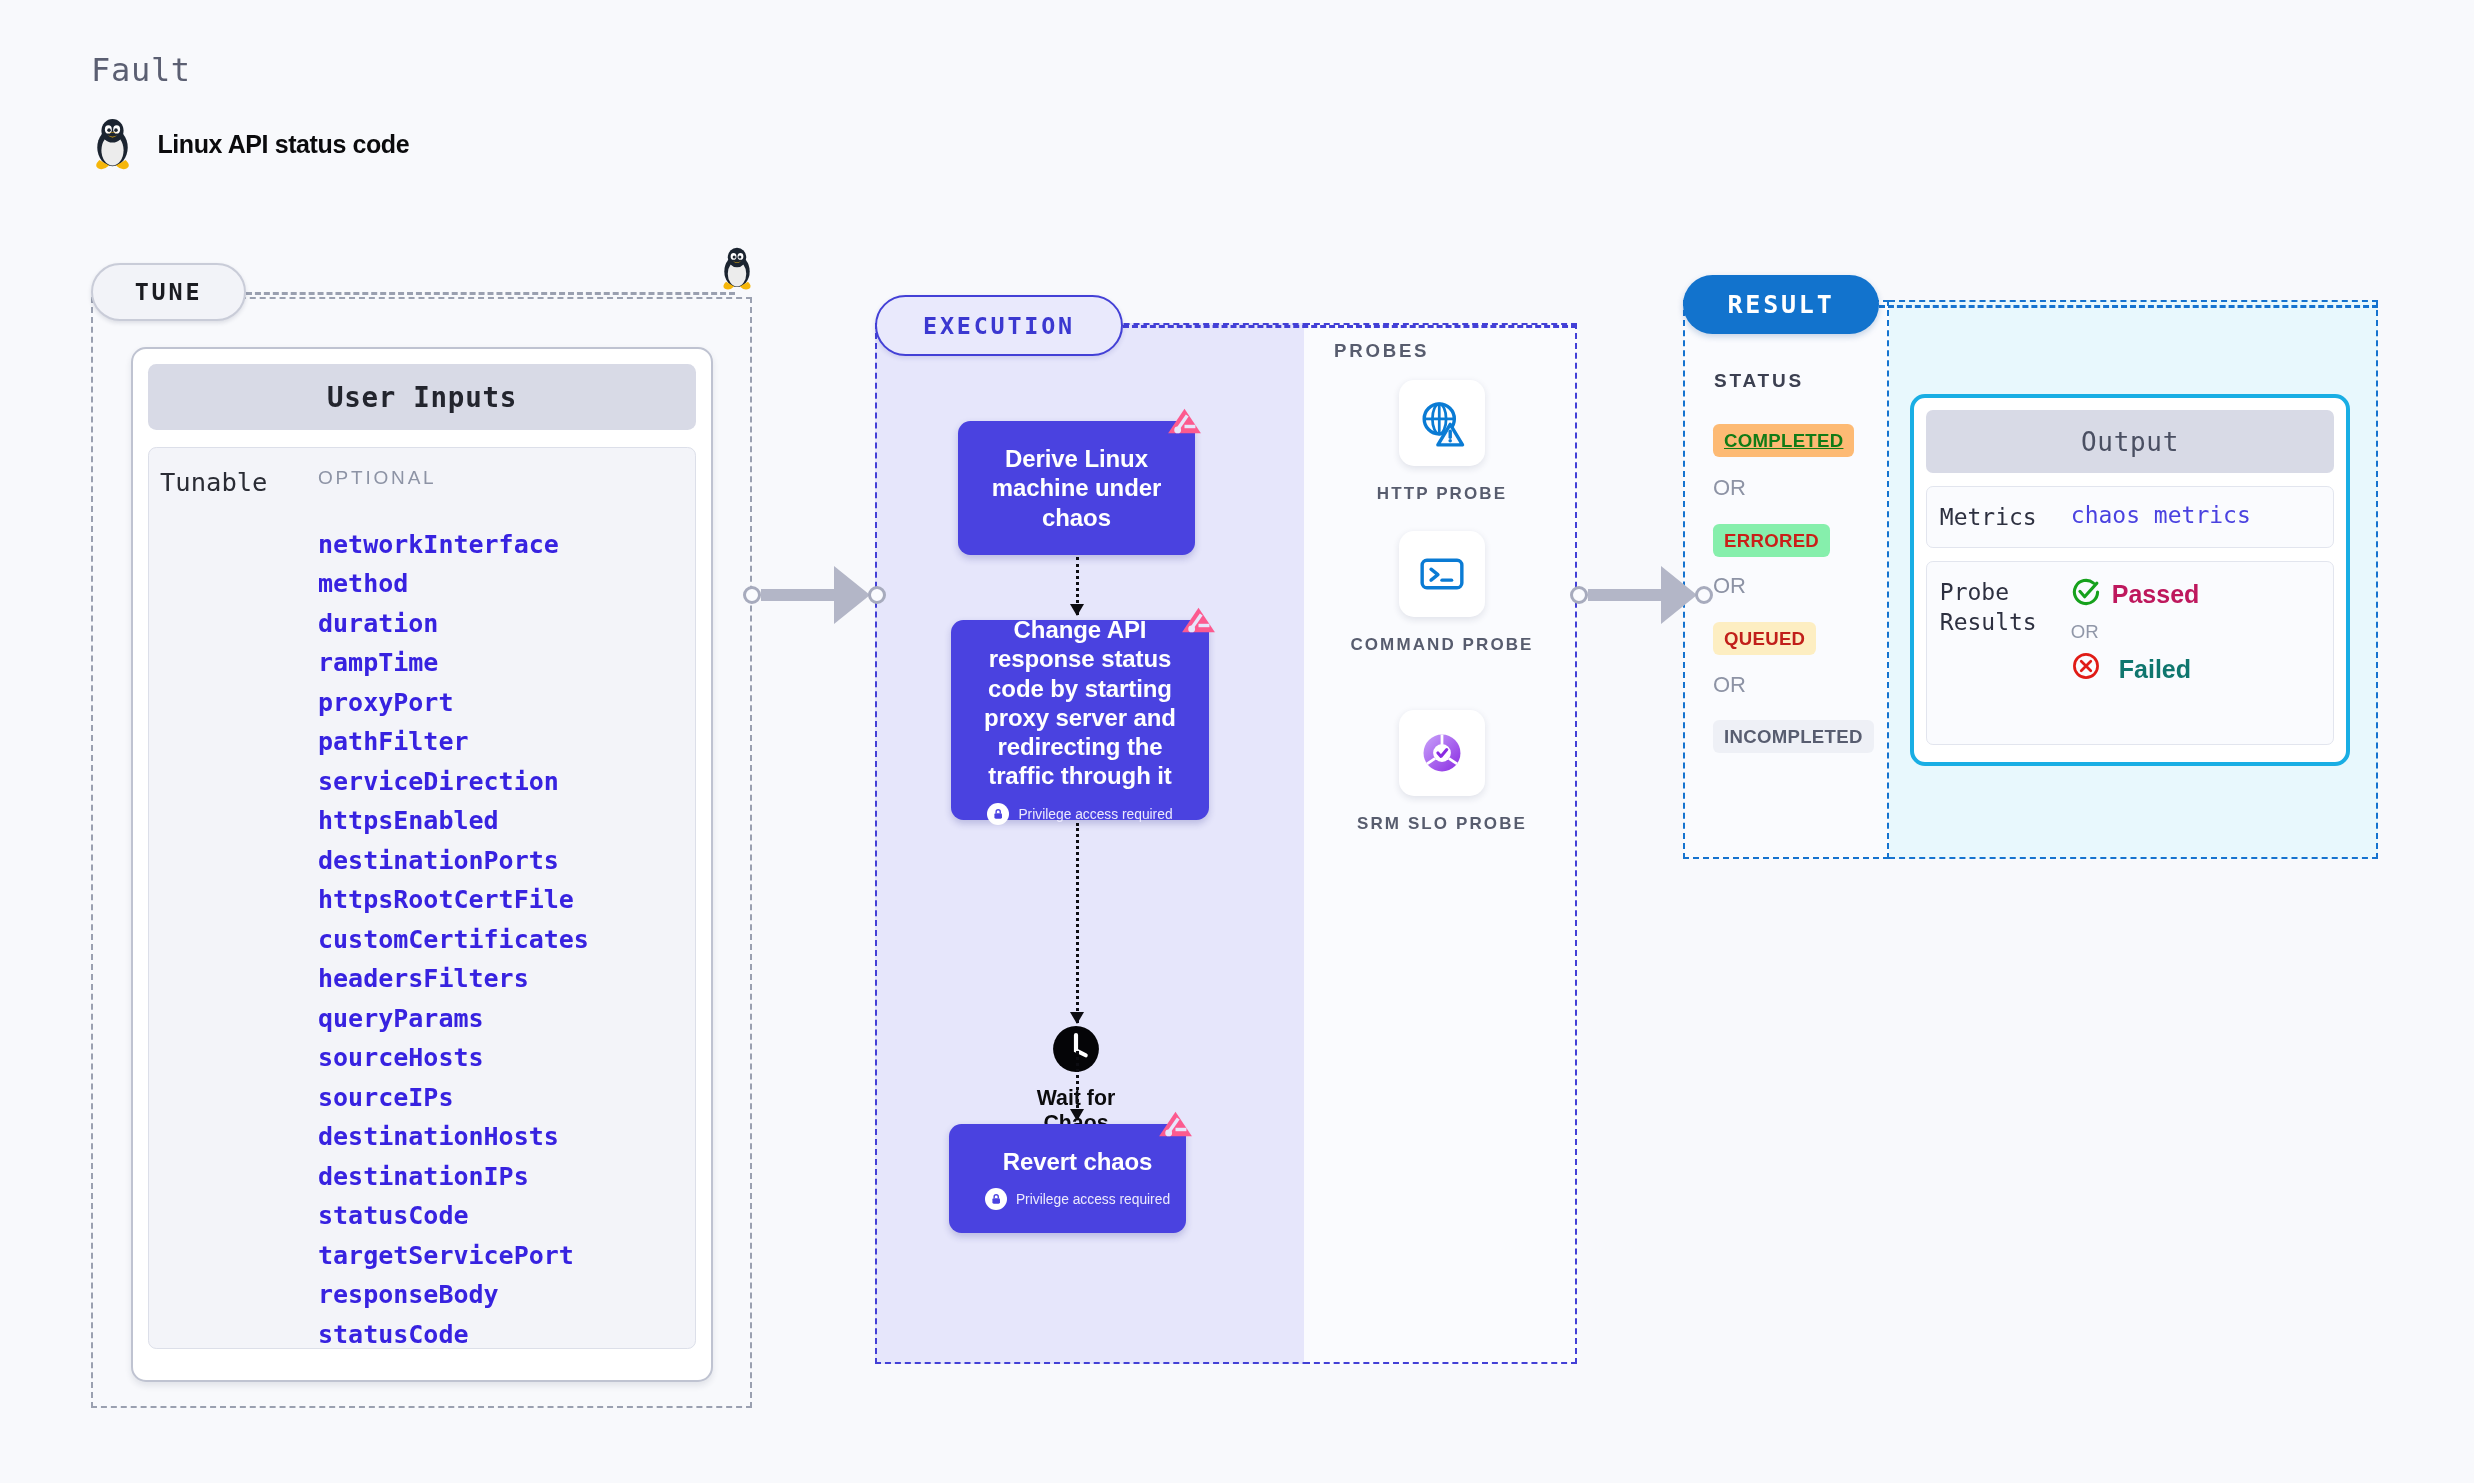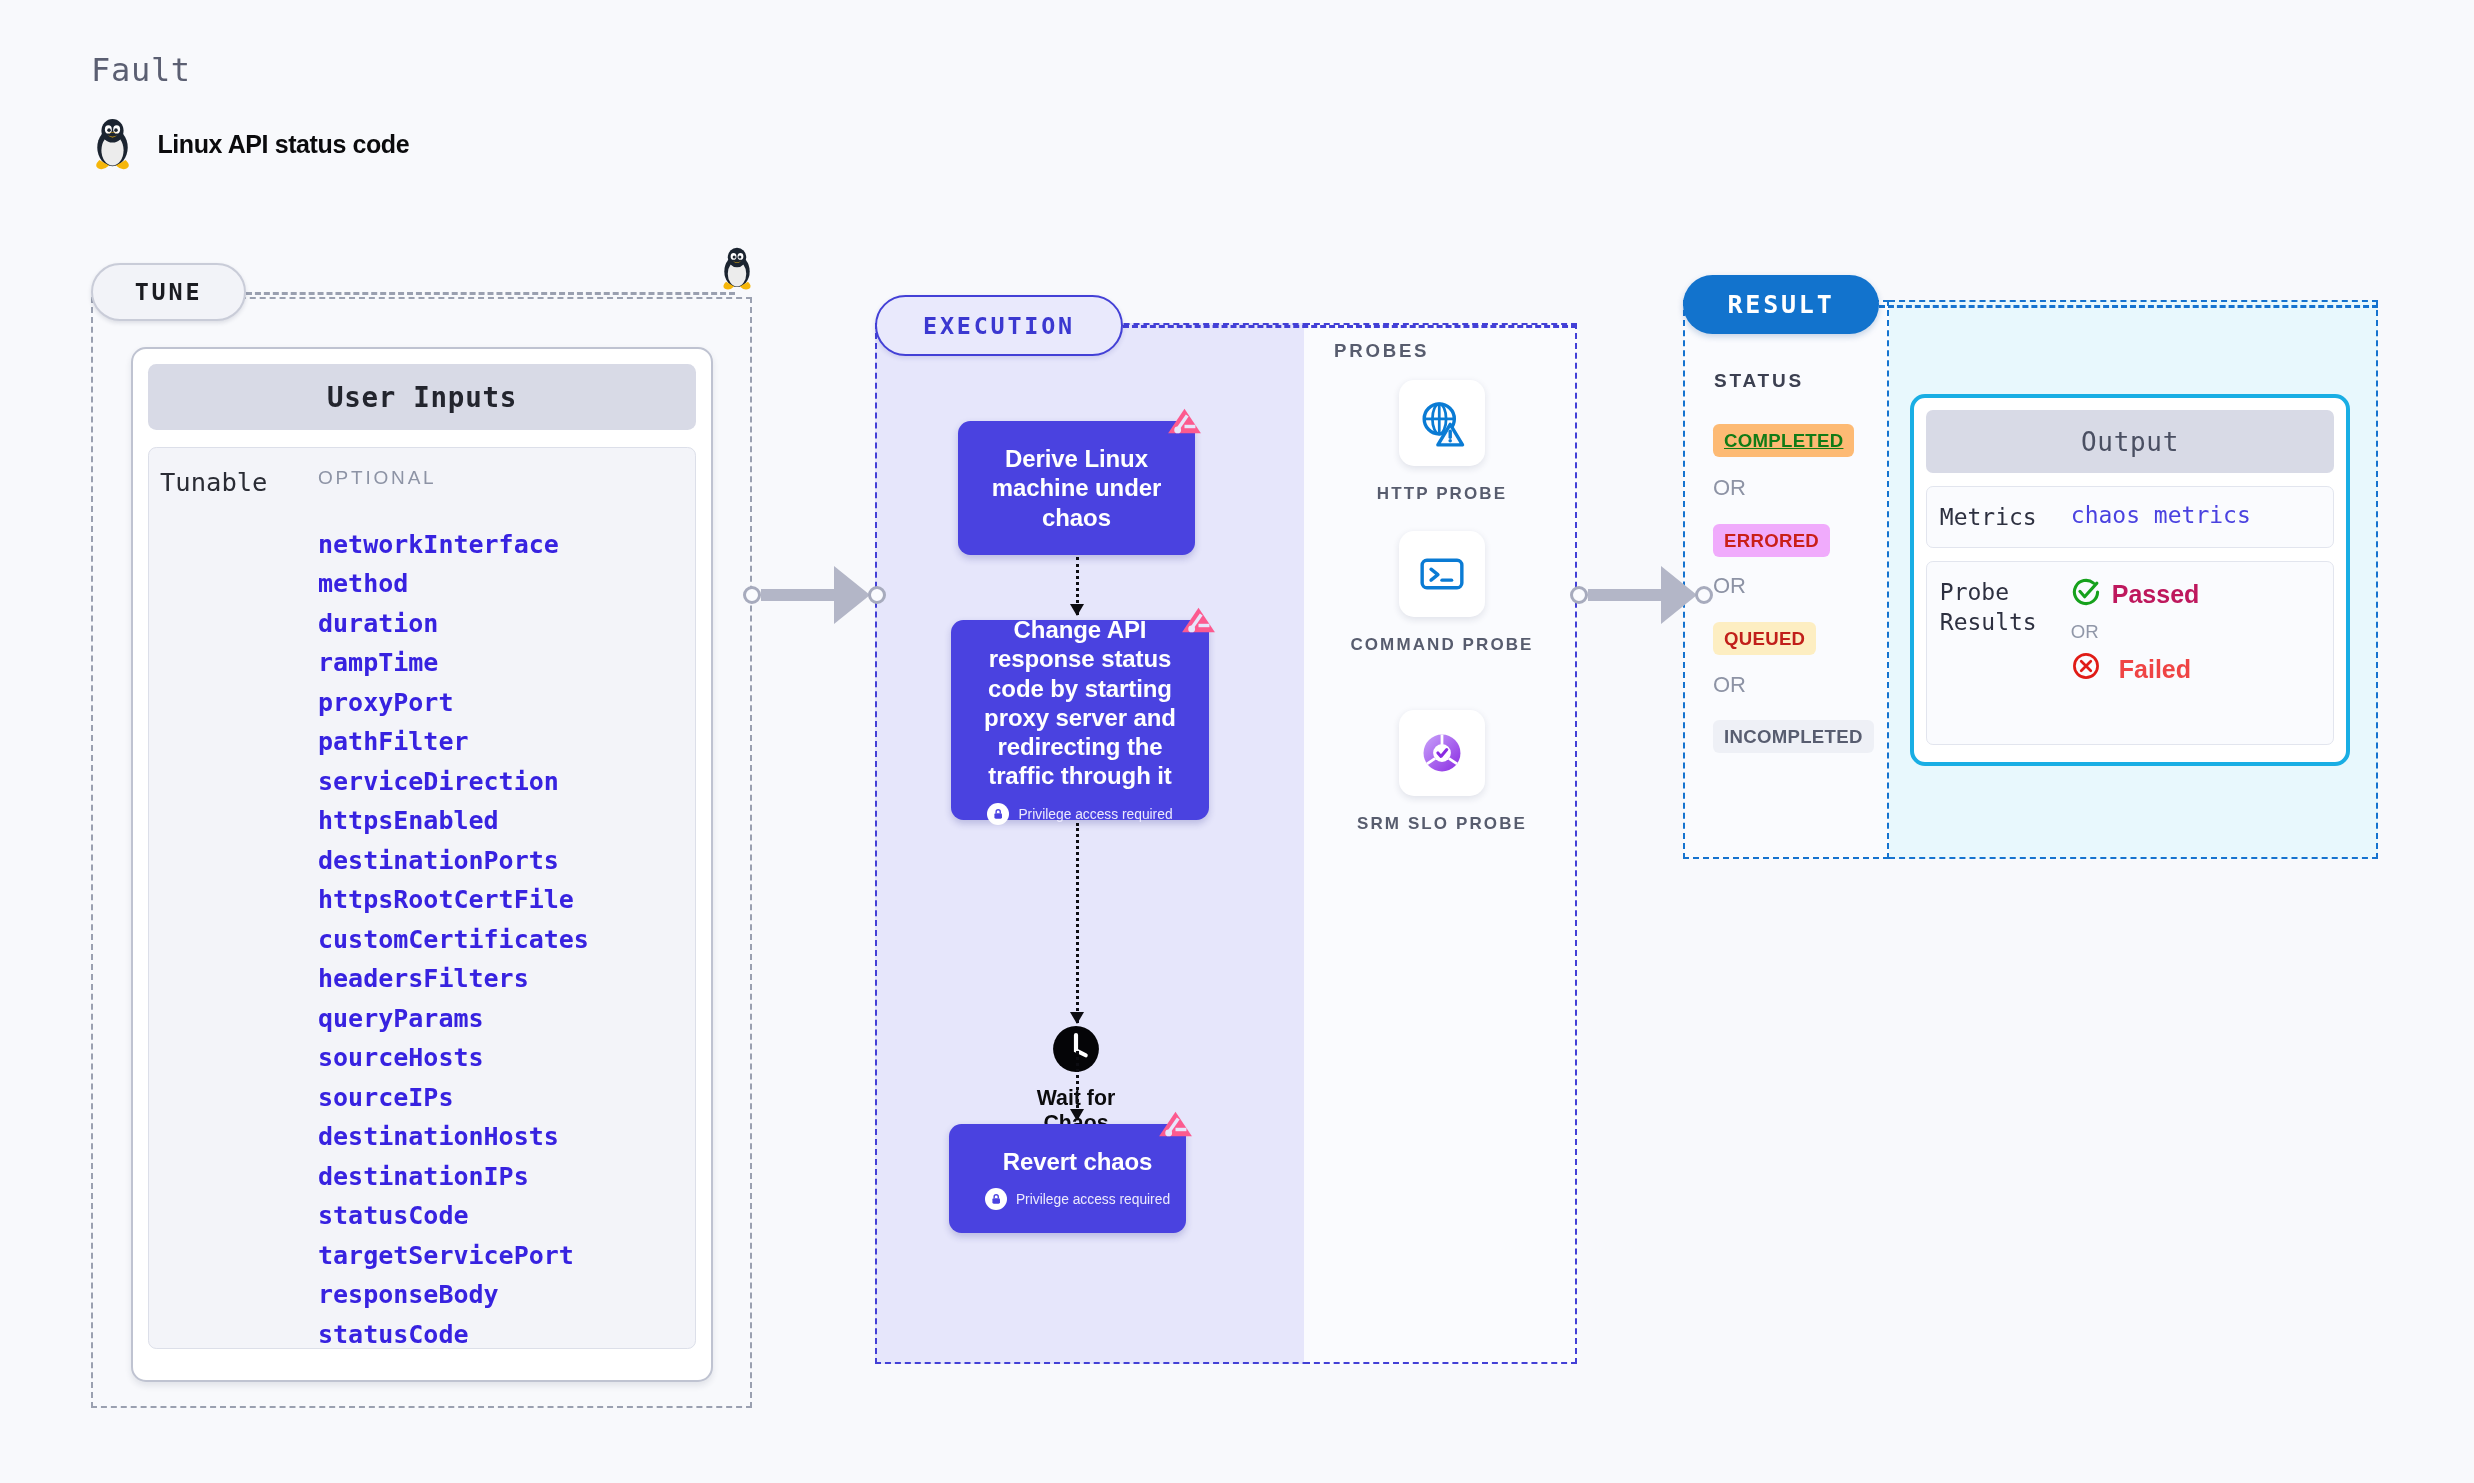--- a/index.html
+++ b/index.html
@@ -154,21 +154,21 @@
   
   .status-title {
     position:absolute; left:1714px; top:370px;
     font-size:19px; font-weight:700; color:#3c4051; letter-spacing:2.8px;
   }
   .badge {
     position:absolute; border-radius:6.2px; font-size:18.6px; font-weight:700;
     display:flex; align-items:center; padding:0 11px; height:33px; letter-spacing:0.3px;
   }
   .b-completed   { left:1713px; top:424px; background:#fdba74; color:#117b16;text-decoration:underline; }
-  .b-errored     { left:1713px; top:524px; background:#f0abfc; color:#c91f18; }
+  .b-errored     { left:1713px; top:524px; background:#86efac; color:#c91f18; }
   .b-queued      { left:1713px; top:622px; background:#fdeec2; color:#c11f1a; }
   .b-incompleted { left:1713px; top:720px; background:#eef0f6; color:#585d70; }
   .or-txt { position:absolute; font-size:22px; color:#8d93a5; font-family:"Liberation Sans",sans-serif; }
   .or-1 { left:1713px; top:475px; }
   .or-2 { left:1713px; top:573px; }
   .or-3 { left:1713px; top:672px; }
 
   
   .out-card {
     position:absolute; left:1910px; top:394px; width:440px; height:372px;
@@ -185,21 +185,21 @@
     display:flex; padding:15px 12.4px;
   }
   .out-key {
     font-family:"DejaVu Sans Mono", monospace; font-size:23px; color:#2d3040;
     width:131px; flex:none; line-height:1.32;
   }
   .metrics-val { font-family:"DejaVu Sans Mono", monospace; font-size:23px; color:#4a42e0; }
   .pr-col { display:flex; flex-direction:column; gap:8.3px; }
   .pr-line { display:flex; align-items:center; gap:11px; font-size:25px; font-weight:700; }
   .pr-pass { color:#be185d; }
-  .pr-fail { color:#ef4444;gap:18px; }
+  .pr-fail { color:#0f766e;gap:18px; }
   .pr-or { font-size:18.6px; color:#9097a8; font-weight:400; }
 
   
   .conn { position:absolute; display:flex; align-items:center; }
   .conn .ring {
     width:18px; height:18px; border-radius:50%; background:#fafbfe;
     border:3.4px solid #a7abbd; flex:none;
   }
   .conn .bar { height:12.4px; background:#b3b6c7; flex:none; }
   .conn .head {

